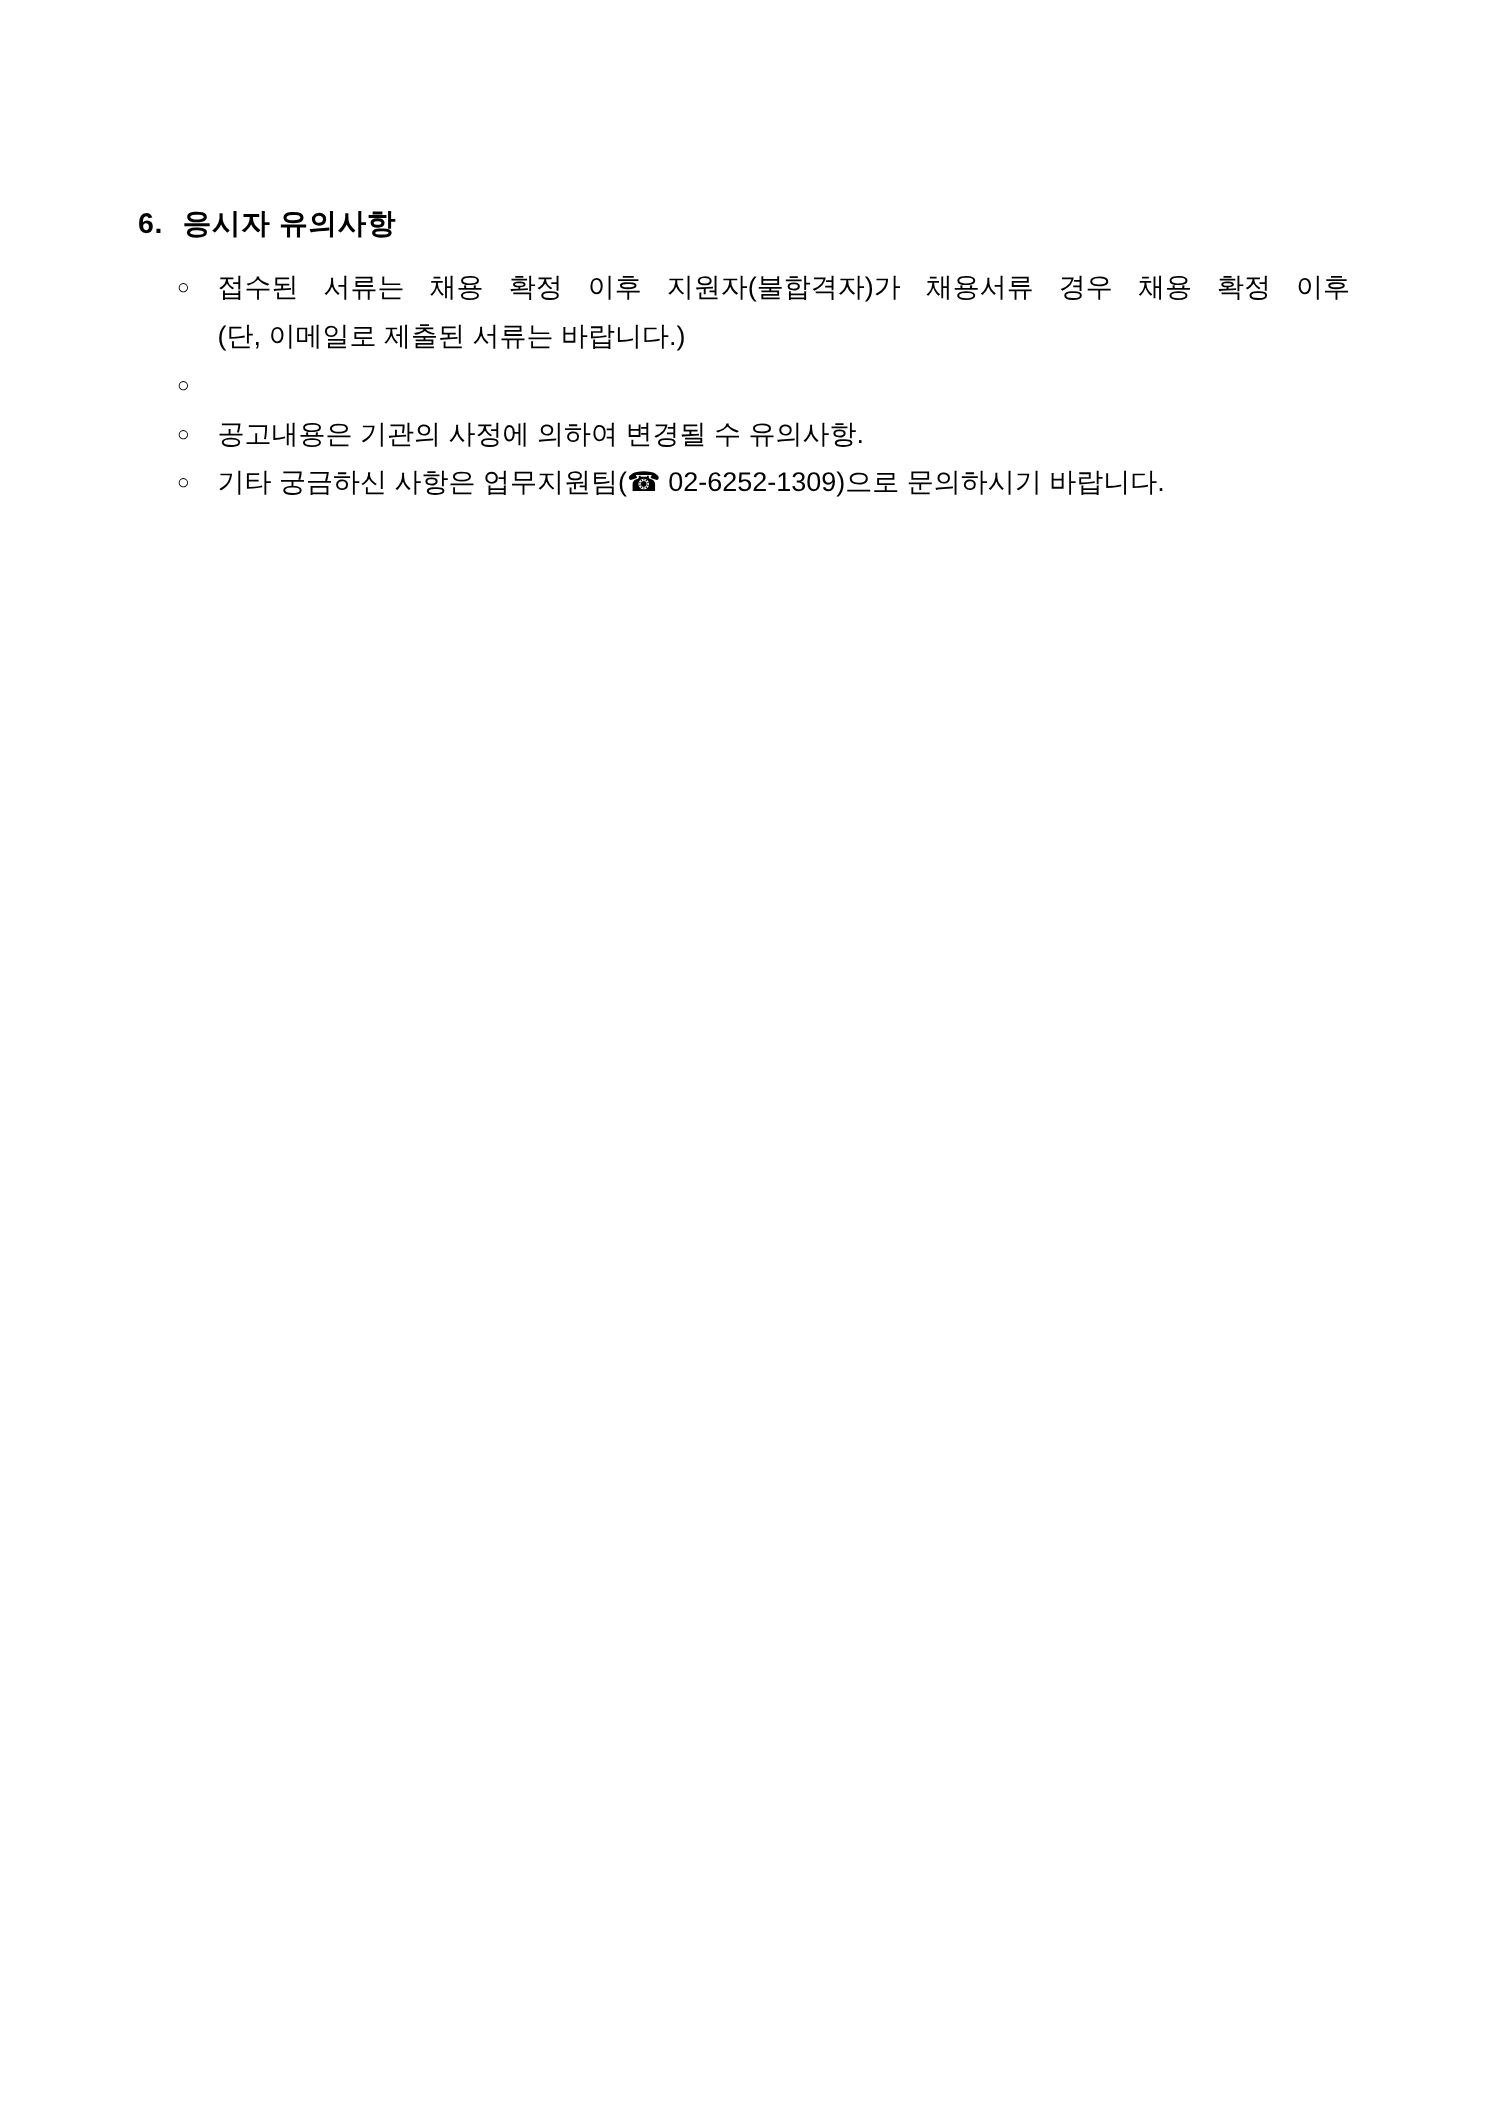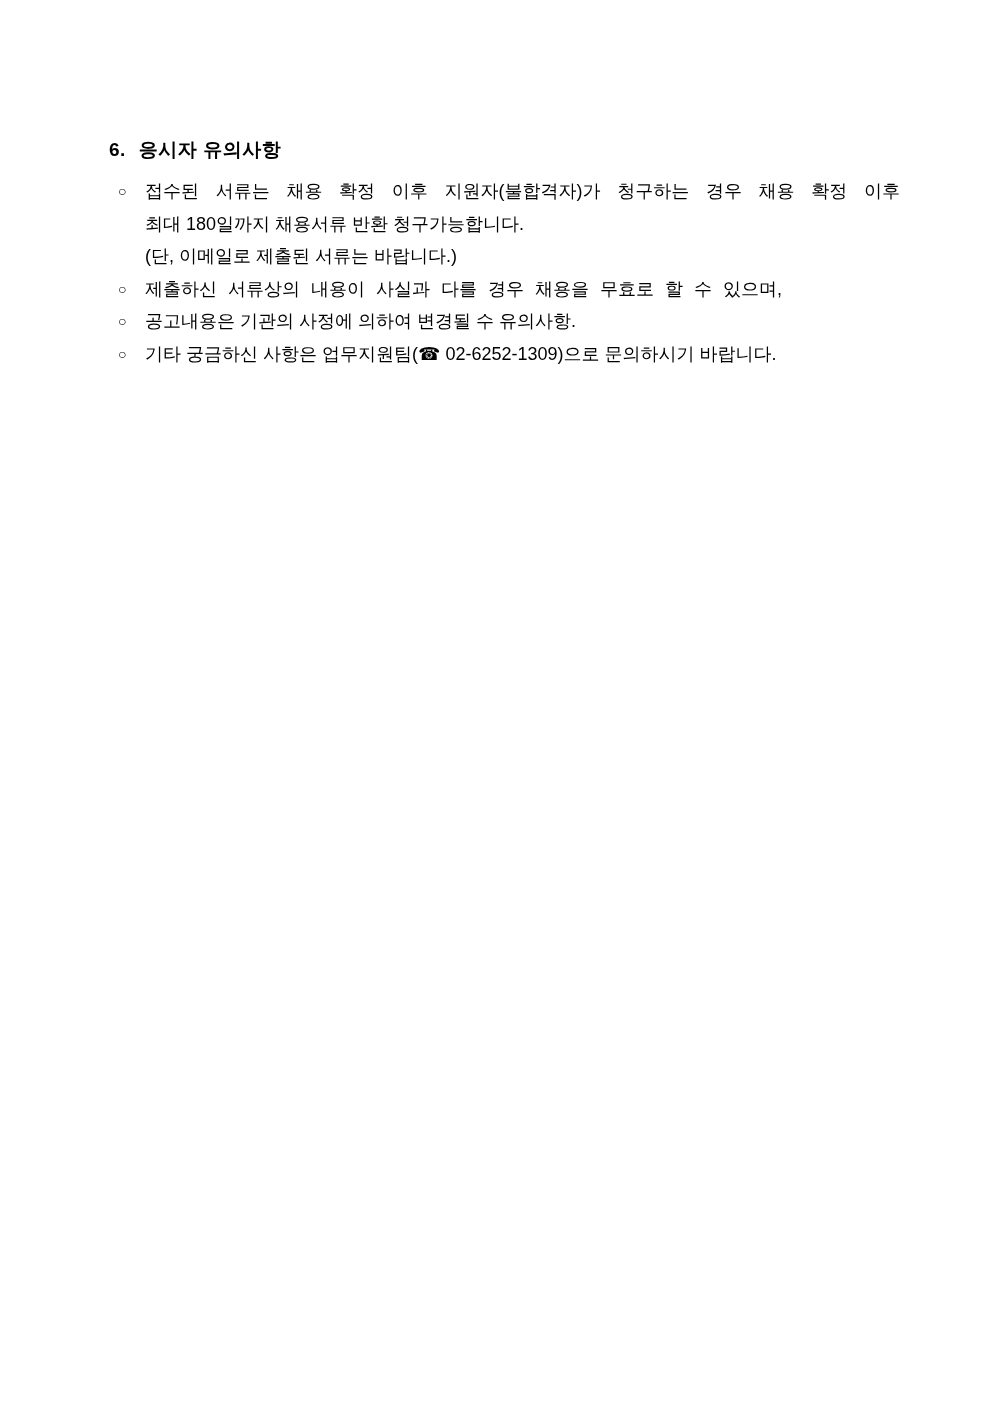--- a/index.html
+++ b/index.html
@@ -23,21 +23,21 @@
     background: #ffffff;
     overflow: hidden;
   }
   .content {
     position: absolute;
     top: 138px;
     left: 92px;
     width: 808px; 
   }
   .heading {
-    margin: 0 0 13px 17px;
+    margin: 0 0 13px 0;
     font-size: 19px;
     font-weight: bold;
     line-height: 24px;
     letter-spacing: 0.5px;
     white-space: nowrap;
   }
   .heading .title {
     margin-left: 13px;
   }
   .bullet {
@@ -75,30 +75,28 @@
 <div class="page">
   <div class="content">
 
     <h2 class="heading">
       <span>6.</span><span class="title">응시자 유의사항</span>
     </h2>
 
     <div class="bullet">
       <span class="marker">○</span>
       <div class="lines">
-        <div class="line justify">접수된 서류는 채용 확정 이후 지원자(불합격자)가 청구하는 경우 채용 확정 이후</div>
-        <div class="line">최대 180일까지 채용서류 반환 청구가능합니다.</div>
+        <div class="line justify">접수된 서류는 채용 확정 이후 지원자(불합격자)가 채용서류 경우 채용 확정 이후</div>
         <div class="line">(단, 이메일로 제출된 서류는 바랍니다.)</div>
       </div>
     </div>
 
     <div class="bullet">
       <span class="marker">○</span>
       <div class="lines">
-        <div class="line wide">제출하신 서류상의 내용이 사실과 다를 경우 채용을 무효로 할 수 있으며,</div>
       </div>
     </div>
 
     <div class="bullet">
       <span class="marker">○</span>
       <div class="lines">
         <div class="line">공고내용은 기관의 사정에 의하여 변경될 수 유의사항.</div>
       </div>
     </div>
 

